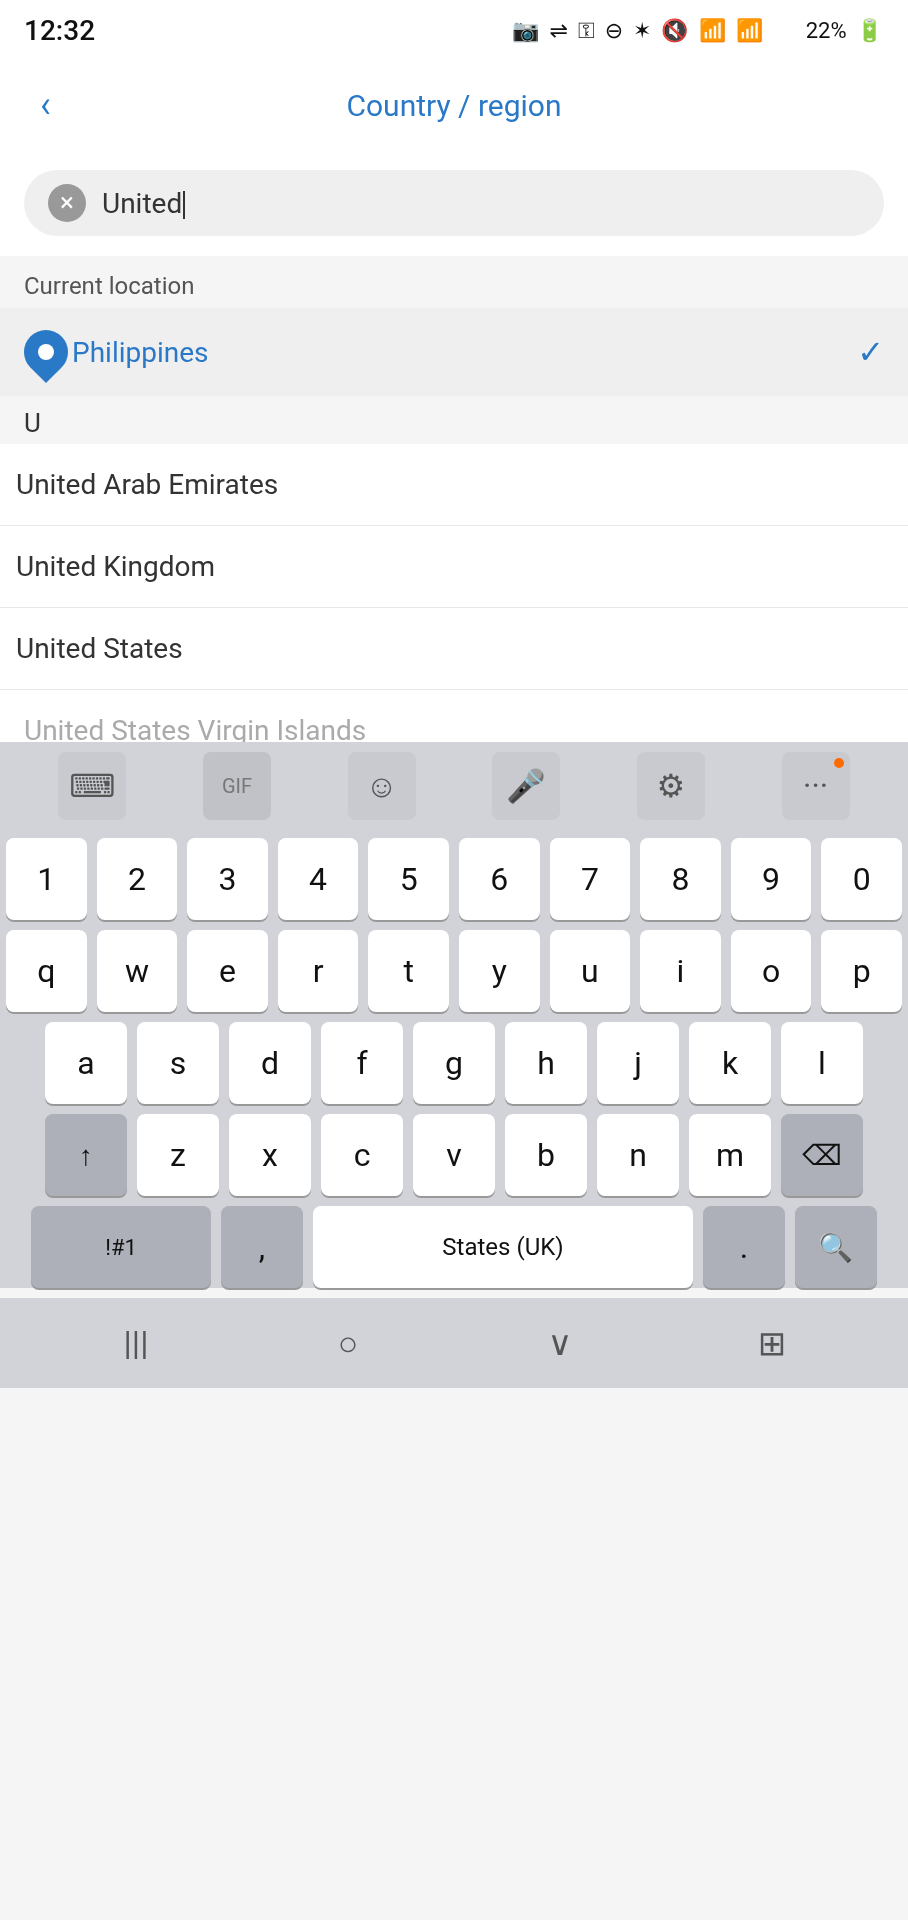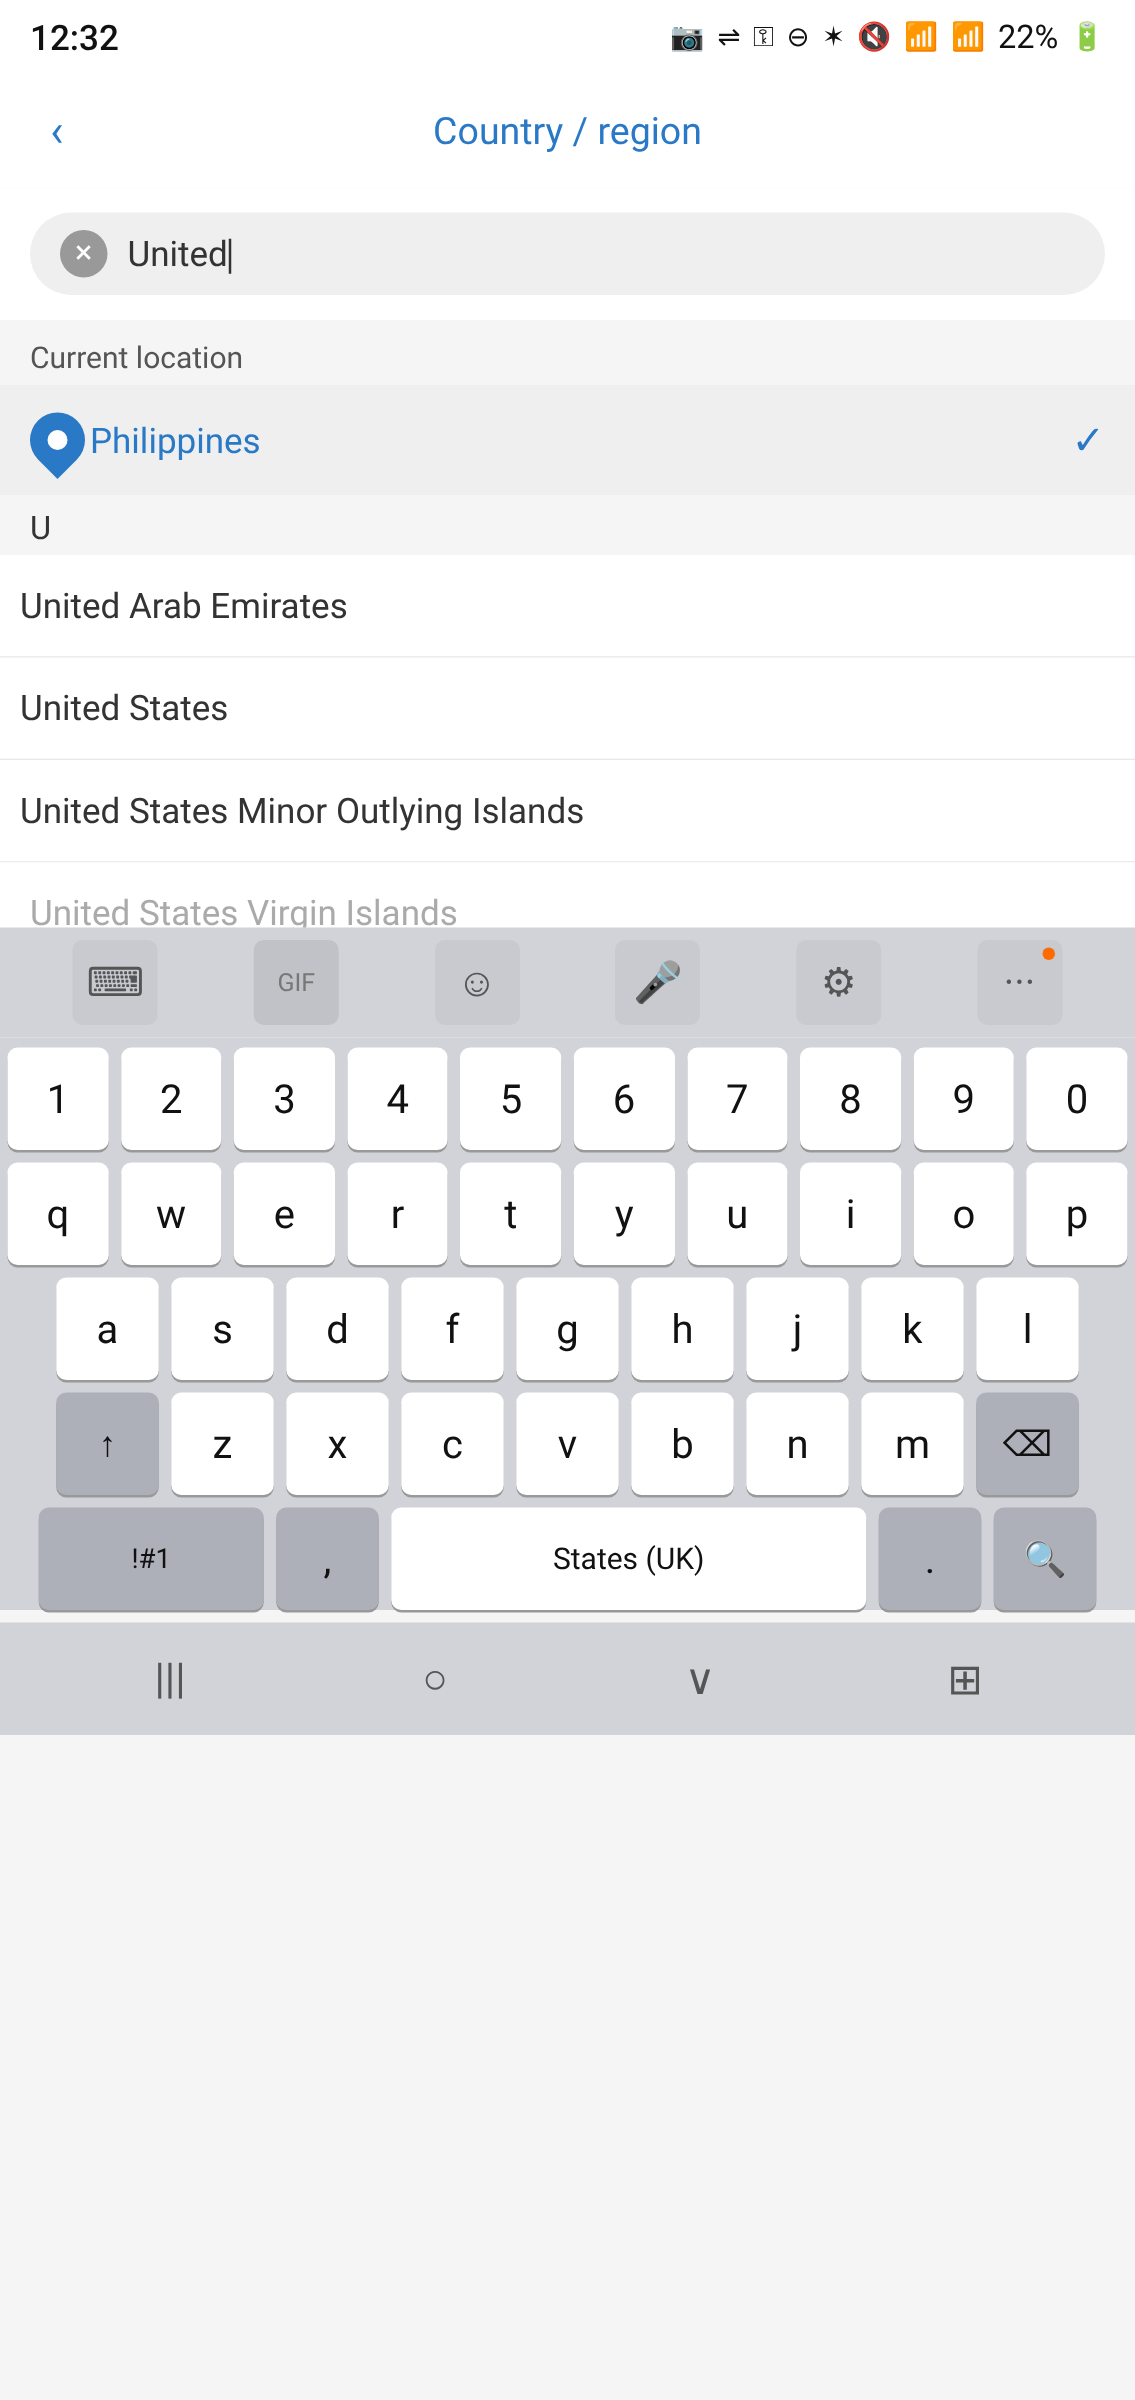--- a/index.html
+++ b/index.html
@@ -27,22 +27,23 @@
       color: #111;
     }
     .status-icons {
       display: flex;
       align-items: center;
       gap: 10px;
       font-size: 22px;
       color: #111;
     }
     .battery-text {
-      font-size: 26px;
+      font-size: 22px;
       color: #111;
+      margin-left: 32px;
     }
 
     
     .header {
       background: #ffffff;
       height: 90px;
       display: flex;
       align-items: center;
       padding: 0 30px;
       position: relative;
@@ -334,22 +335,22 @@
     <div class="location-pin-inner"></div>
   </div>
   <span class="location-name">Philippines</span>
   <span class="checkmark">✓</span>
 </div>
 
 <div class="letter-section">U</div>
 
 <div class="country-list">
   <div class="country-item">United Arab Emirates</div>
+  <div class="country-item">United Kingdom</div>
   <div class="country-item">United States</div>
-  <div class="country-item">United States Minor Outlying Islands</div>
   <div class="country-item-partial">United States Virgin Islands</div>
 </div>
 
 <div class="keyboard-toolbar">
   <div class="toolbar-btn">⌨</div>
   <div class="toolbar-btn gif">GIF</div>
   <div class="toolbar-btn">☺</div>
   <div class="toolbar-btn">🎤</div>
   <div class="toolbar-btn">⚙</div>
   <div class="toolbar-btn orange-dot">···</div>

